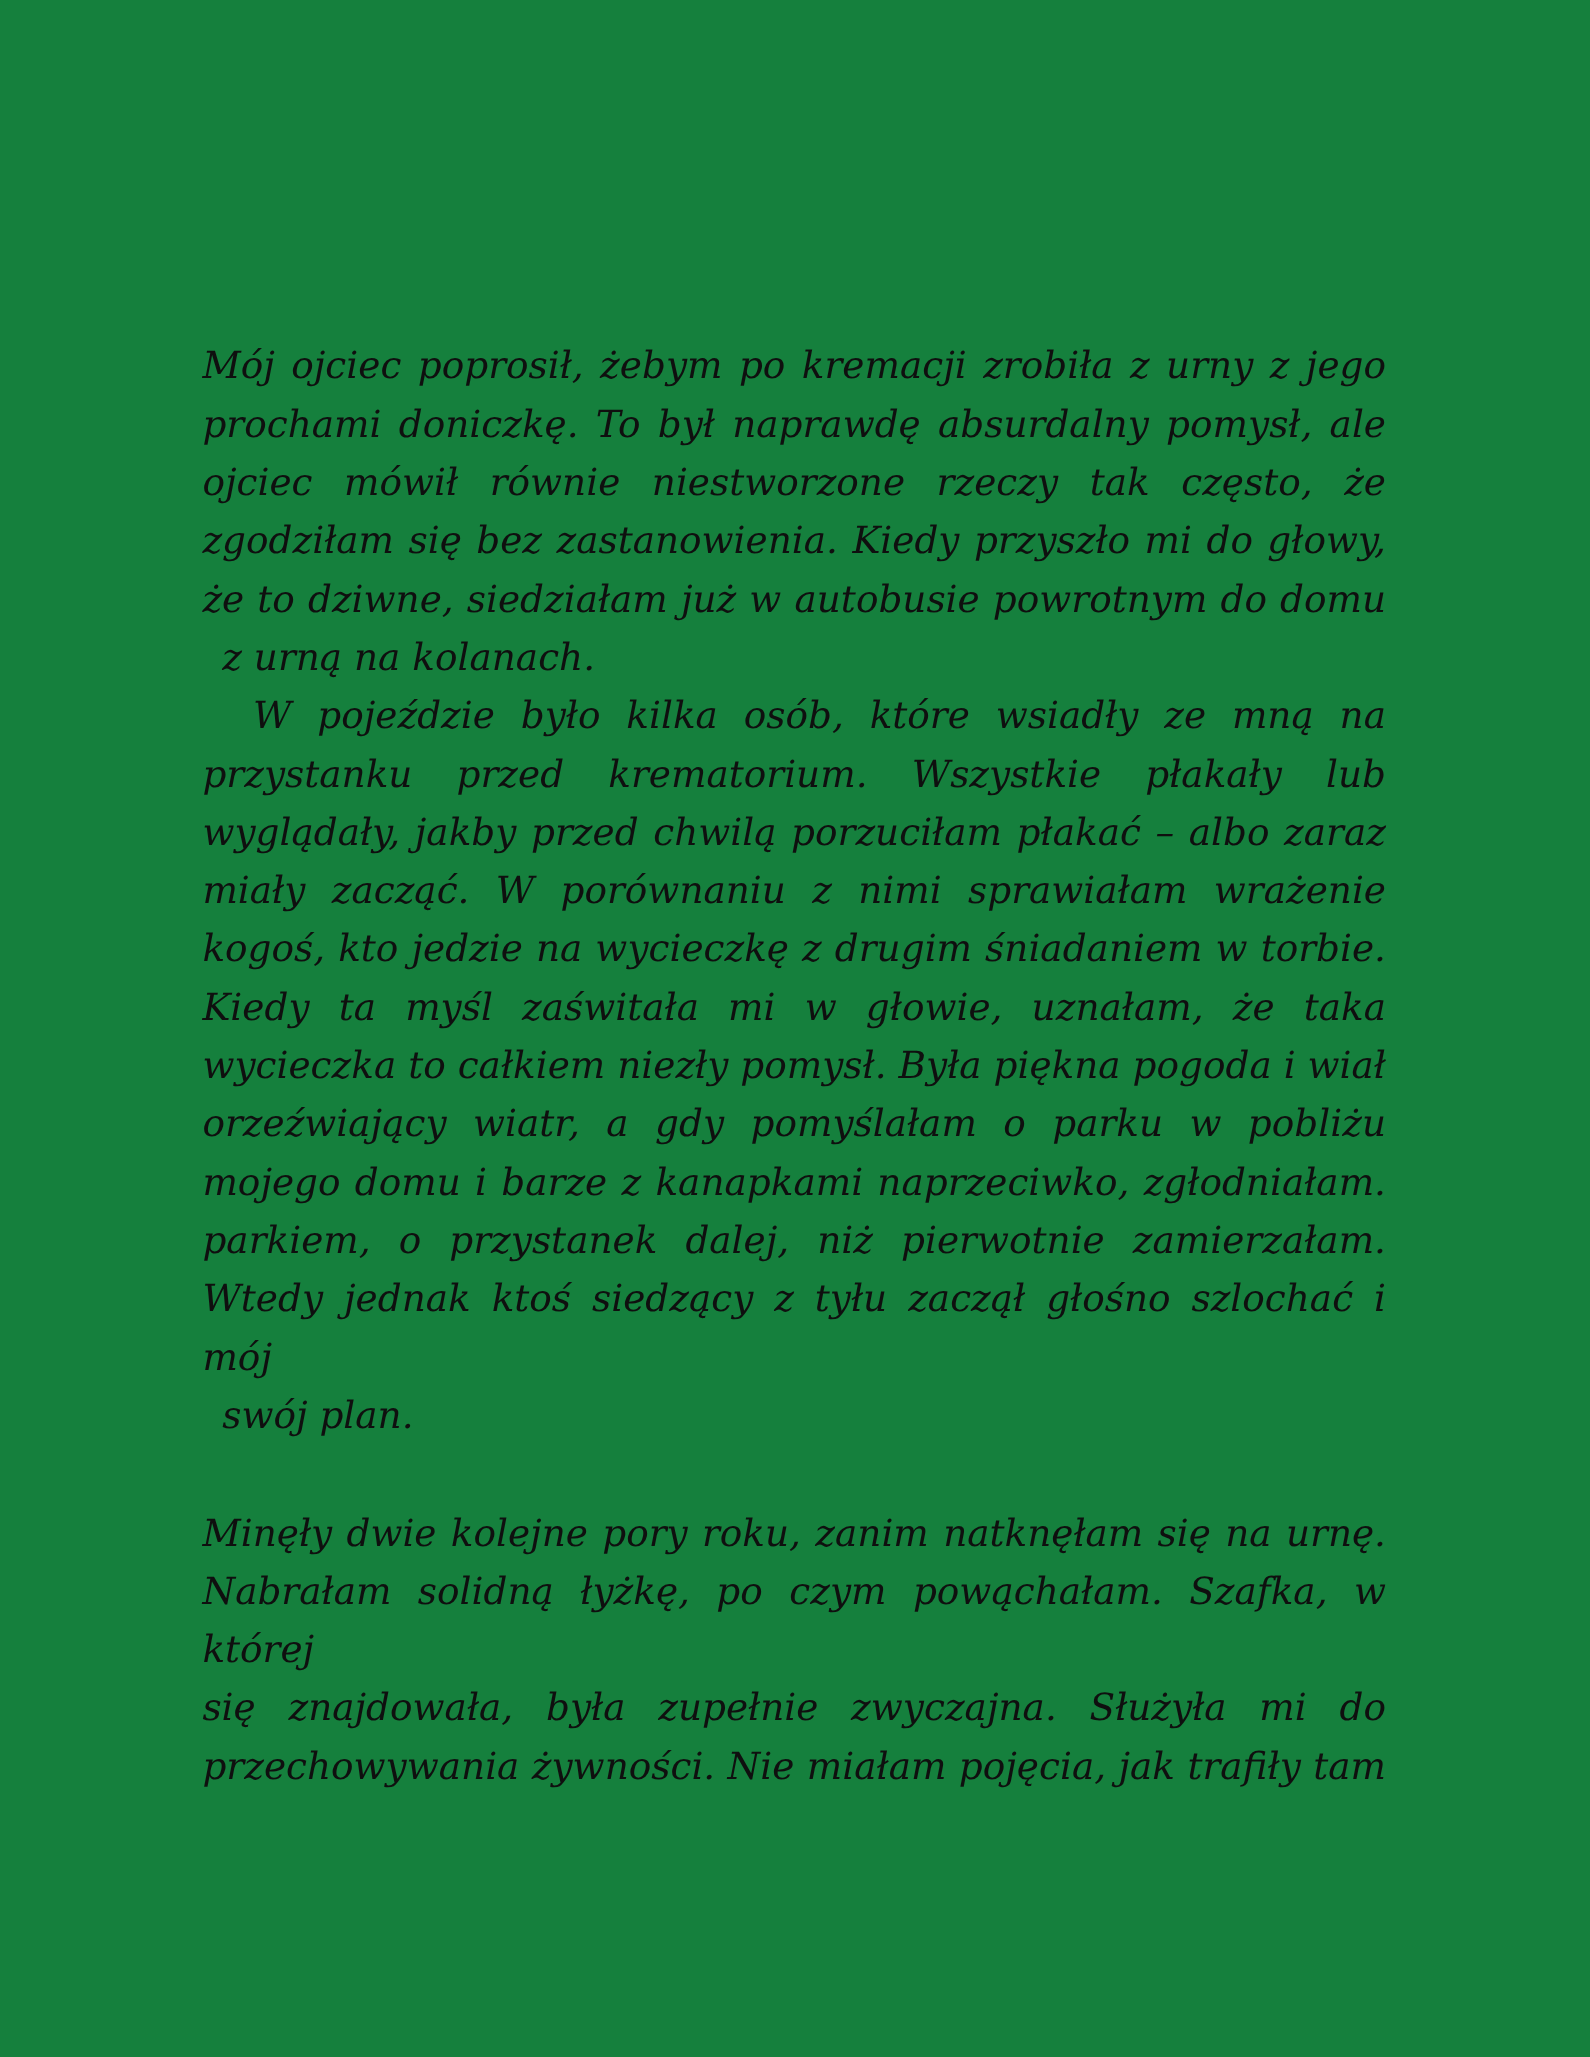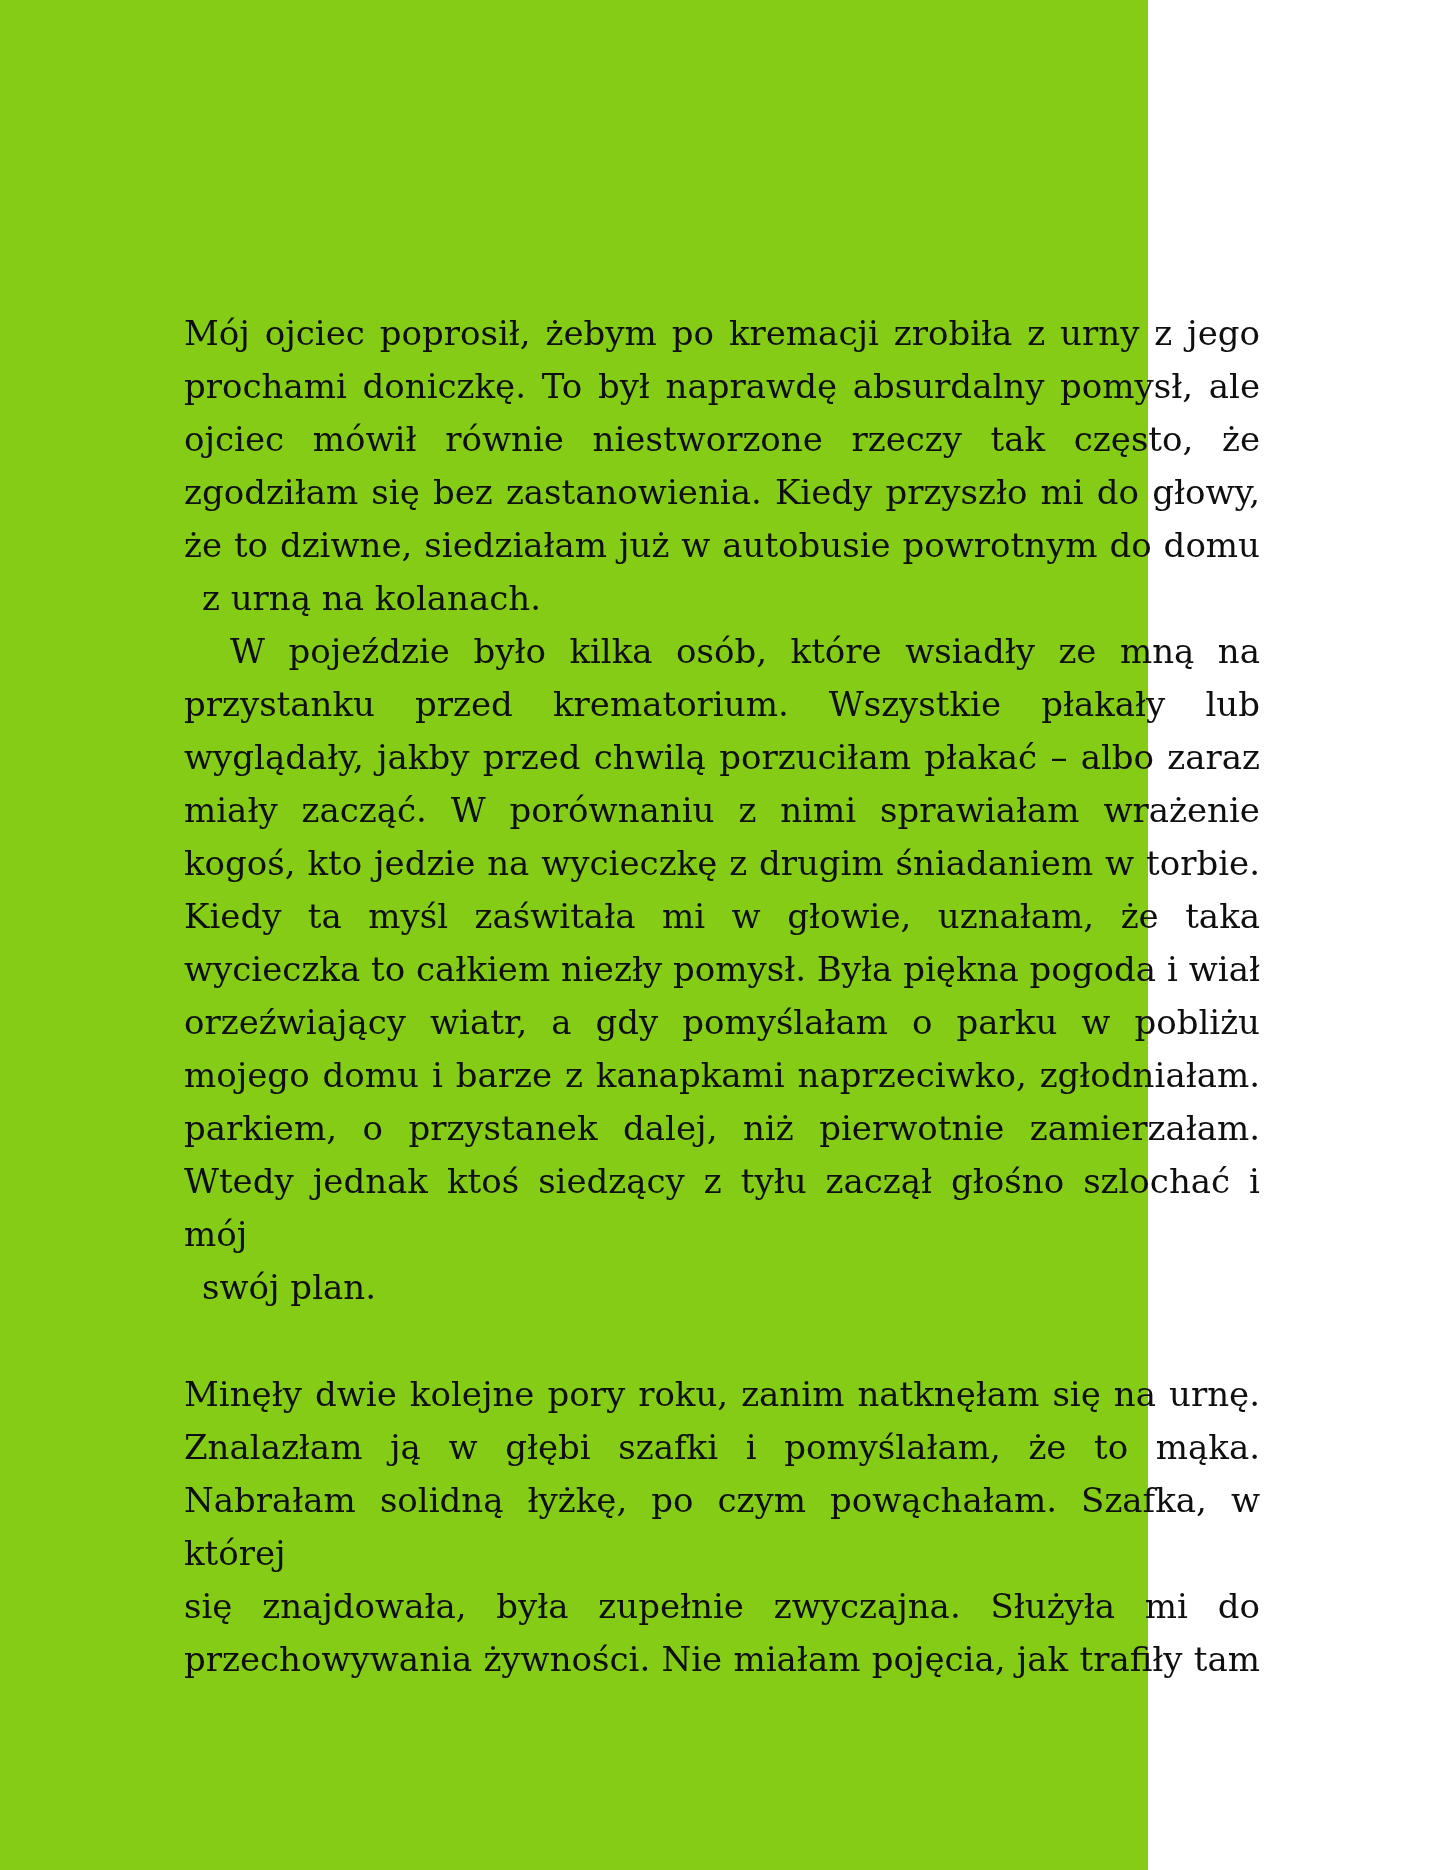--- a/index.html
+++ b/index.html
@@ -8,23 +8,24 @@
     width: 1445px;
     height: 1870px;
     overflow: hidden;
   }
   body {
     background: #ffffff;
     font-family: "DejaVu Serif", serif;
   }
   .book-page {
     position: relative;
-    width: 1148px;
+    width: 1445px;
     height: 1870px;
-    background: #84cc16;
+    background: #15803d;
+    font-style: italic;
   }
   .page-text-column {
     position: absolute;
     left: 184px;
     top: 307px;
     width: 1076px;
     color: #0f0f0f;
     font-size: 34px;
     line-height: 53px;
   }
@@ -70,19 +71,18 @@
         <div class="line">Kiedy ta myśl zaświtała mi w głowie, uznałam, że taka</div>
         <div class="line">wycieczka to całkiem niezły pomysł. Była piękna pogoda i wiał</div>
         <div class="line">orzeźwiający wiatr, a gdy pomyślałam o parku w pobliżu</div>
         <div class="line">mojego domu i barze z kanapkami naprzeciwko, zgłodniałam.</div>
         <div class="line">parkiem, o przystanek dalej, niż pierwotnie zamierzałam.</div>
         <div class="line">Wtedy jednak ktoś siedzący z tyłu zaczął głośno szlochać i mój</div>
         <div class="line line-last">swój plan.</div>
       </div>
       <div class="paragraph section-gap">
         <div class="line">Minęły dwie kolejne pory roku, zanim natknęłam się na urnę.</div>
-        <div class="line">Znalazłam ją w głębi szafki i pomyślałam, że to mąka.</div>
         <div class="line">Nabrałam solidną łyżkę, po czym powąchałam. Szafka, w której</div>
         <div class="line">się znajdowała, była zupełnie zwyczajna. Służyła mi do</div>
         <div class="line">przechowywania żywności. Nie miałam pojęcia, jak trafiły tam</div>
       </div>
     </div>
 </div>
 
 </body></html>

